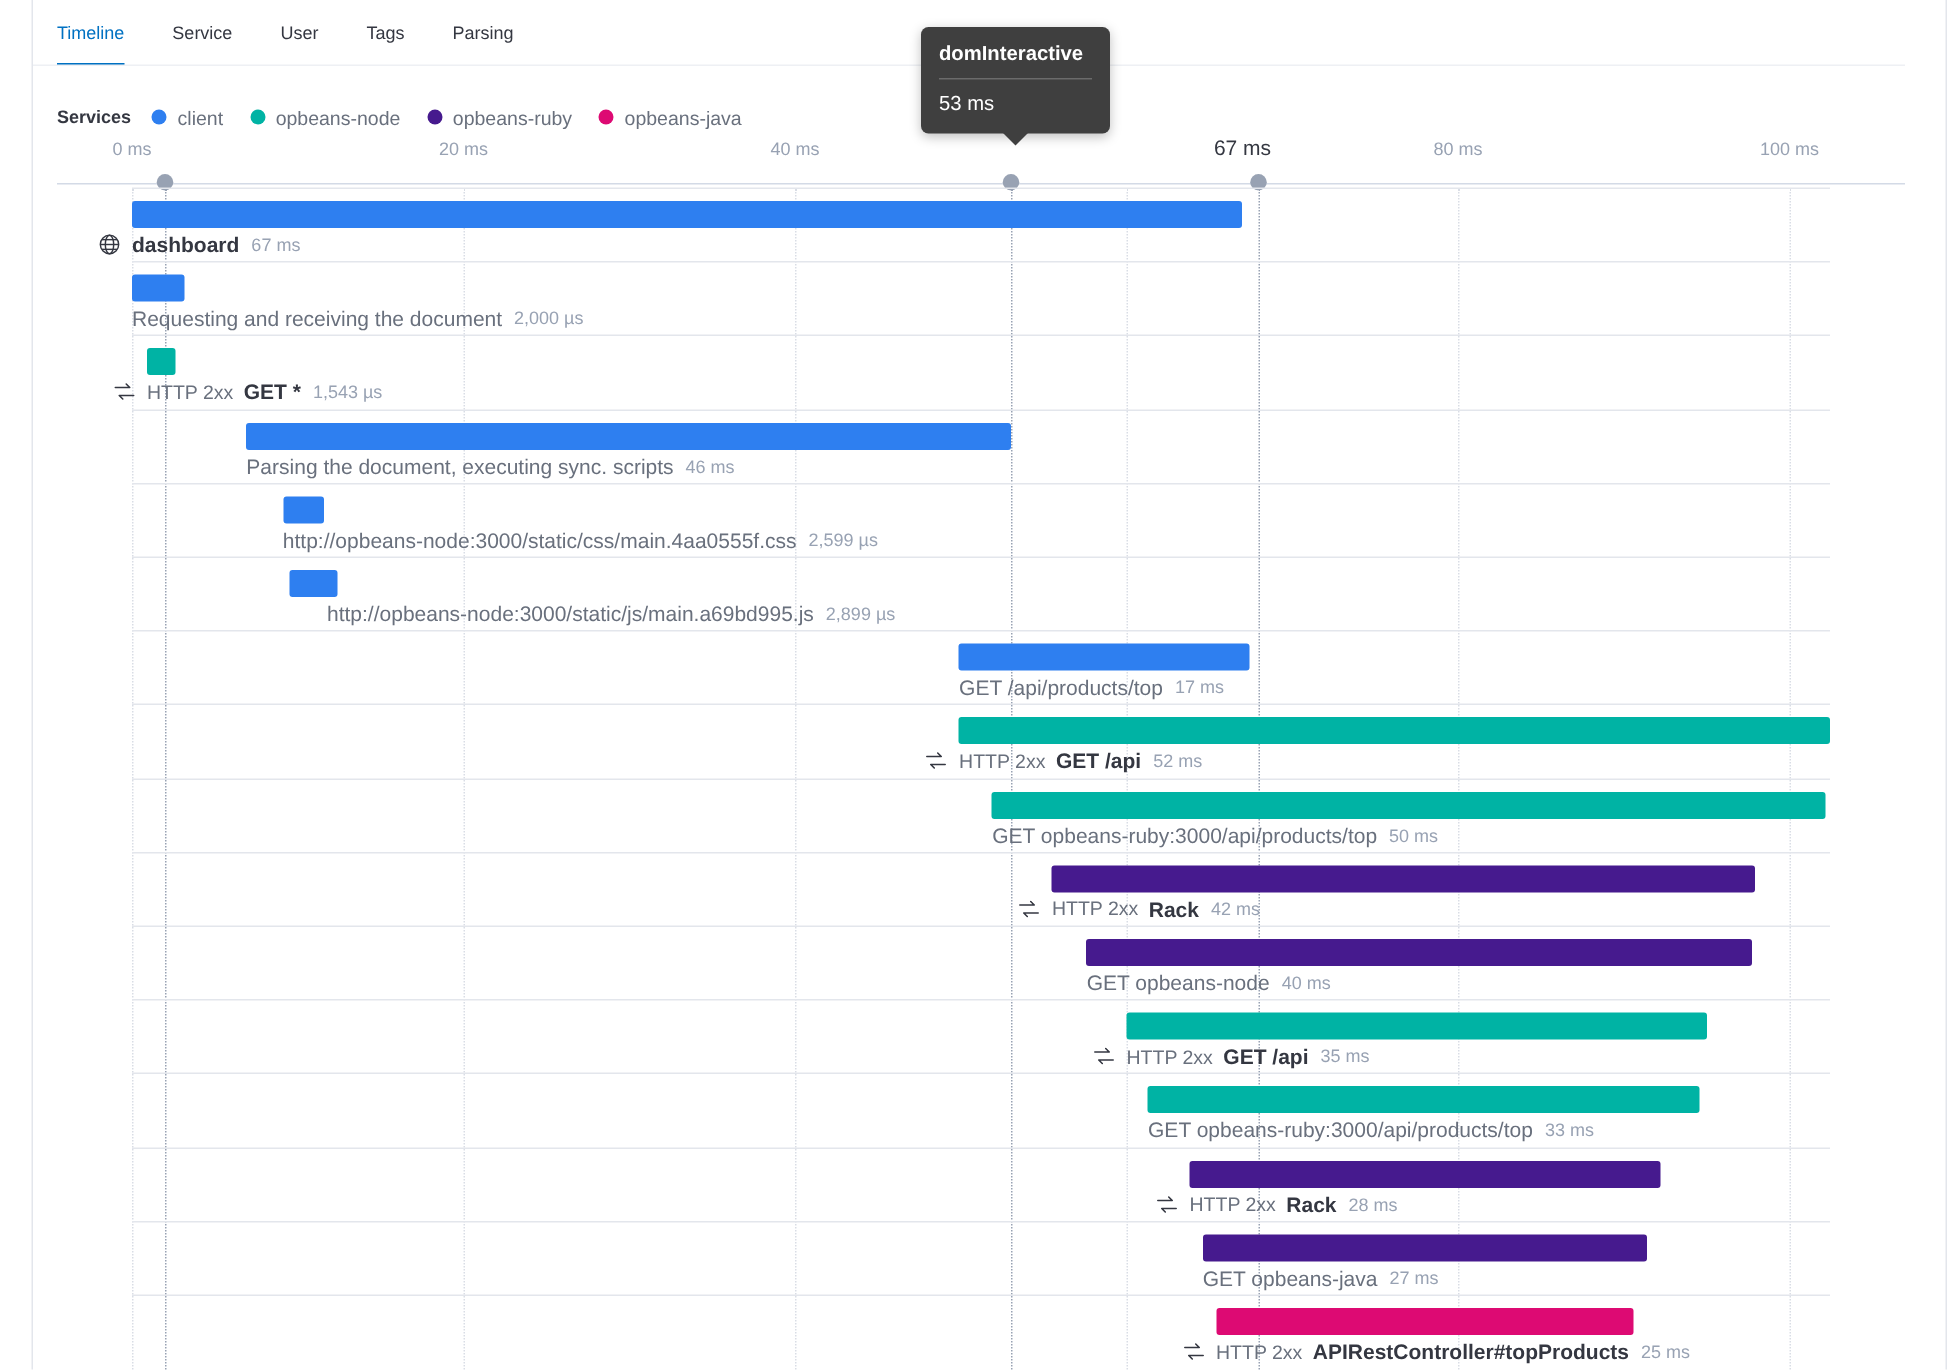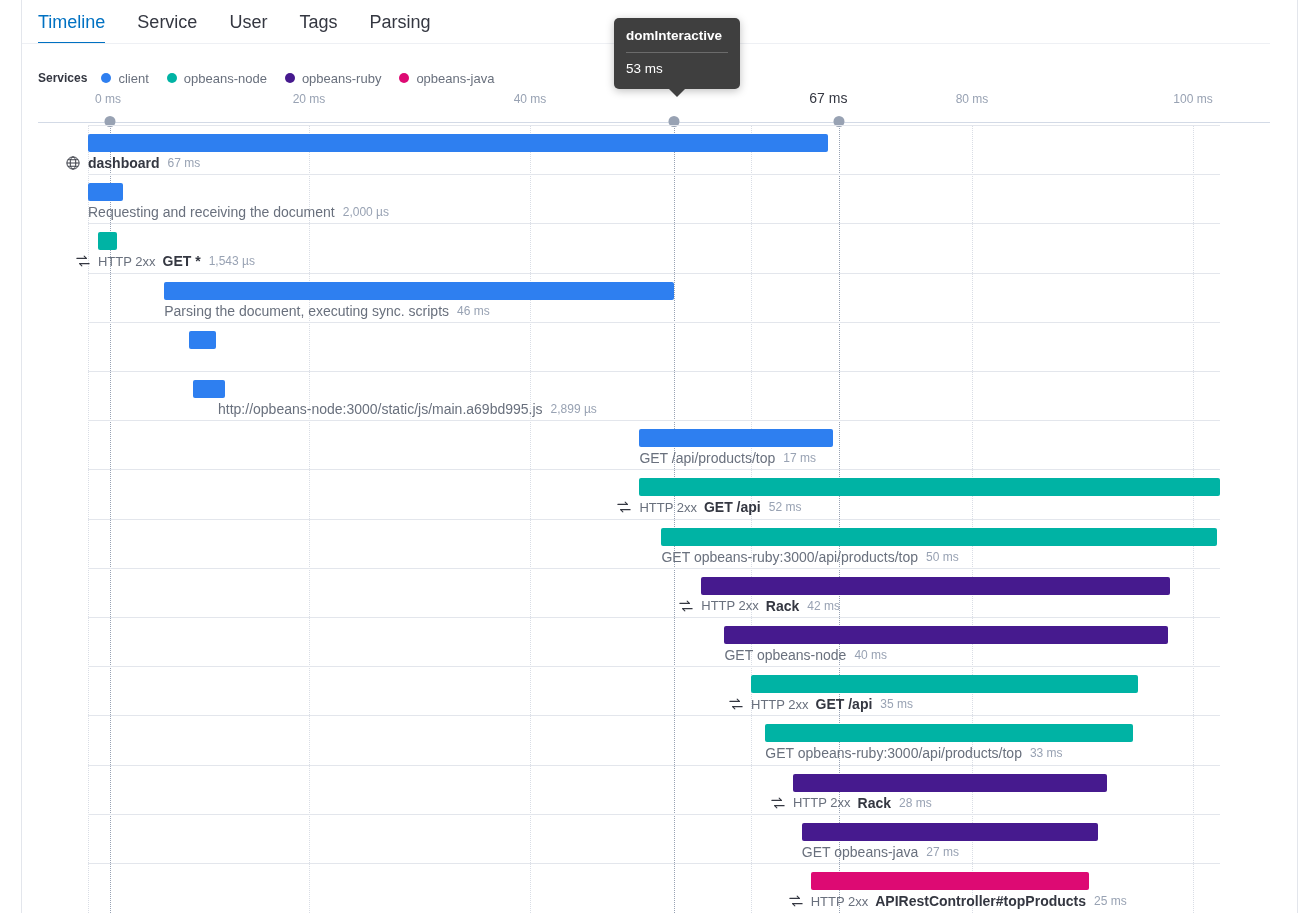--- a/index.html
+++ b/index.html
@@ -21,21 +21,21 @@
     position:absolute; right:0px; top:0; width:1px; height:913px;
     background:#e3e6ec;
   }
 
   
   .tabs {
     position:absolute; left:38px; top:0px; height:44px;
     display:flex; align-items:center; gap:0px;
   }
   .tab {
-    font-size:18px; line-height:16px; color:#343741;
+    font-size:12px; line-height:16px; color:#343741;
     padding:0 16px; height:44px; display:flex; align-items:center;
     cursor:pointer; position:relative; white-space:nowrap;
   }
   .tab:first-child { padding-left:0; }
   .tab.active { color:#0071c2; font-weight:400; }
   .tab.active::after {
     content:""; position:absolute; left:0; right:16px; bottom:0;
     height:2px; background:#0071c2;
   }
   .tabs-rule {
@@ -150,21 +150,21 @@
       </span>
       <span class="legend-item">
         <span class="legend-dot" style="background: rgb(221, 10, 115);"></span>
         <span class="legend-label">opbeans-java</span>
       </span>
     </span>
 </div>
 
 <div class="timeline">
   <div class="axis-labels" id="axis-labels">
-      <div class="axis-tick" style="left: 88px; margin-left: 20px;">0 ms</div>
+      <div class="axis-tick" style="left: 88px;">0 ms</div>
       <div class="axis-tick" style="left: 309px;">20 ms</div>
       <div class="axis-tick" style="left: 530px;">40 ms</div>
       <div class="axis-tick highlight" style="left: 828.35px;">67 ms</div>
       <div class="axis-tick" style="left: 972px;">80 ms</div>
       <div class="axis-tick" style="left: 1193px;">100 ms</div>
     </div>
   <div class="axis-rule"></div>
   <div id="grid-lines">
       <div class="grid-line" style="left: 88px;"></div>
       <div class="grid-line" style="left: 309px;"></div>
@@ -226,20 +226,24 @@
         <div class="row-sep"></div>
         <div class="bar" style="left: 164.245px; width: 509.405px; background: rgb(46, 127, 240);"></div>
         <div class="row-label" style="left: 164.245px;">
           <span class="lbl-name">Parsing the document, executing sync. scripts</span>
           <span class="lbl-dur">46 ms</span>
         </div>
       </div>
       <div class="row" style="top: 196.8px; height: 49.2px;">
         <div class="row-sep"></div>
         <div class="bar" style="left: 188.555px; width: 27.625px; background: rgb(46, 127, 240);"></div>
+        <div class="row-label" style="left: 188.555px;">
+          <span class="lbl-name">http://opbeans-node:3000/static/css/main.4aa0555f.css</span>
+          <span class="lbl-dur">2,599 µs</span>
+        </div>
       </div>
       <div class="row" style="top: 246px; height: 49.2px;">
         <div class="row-sep"></div>
         <div class="bar" style="left: 192.975px; width: 32.045px; background: rgb(46, 127, 240);"></div>
         <div class="row-label" style="left: 206px; margin-left: 12px;">
           <span class="lbl-name">http://opbeans-node:3000/static/js/main.a69bd995.js</span>
           <span class="lbl-dur">2,899 µs</span>
         </div>
       </div>
       <div class="row" style="top: 295.2px; height: 49.2px;">

